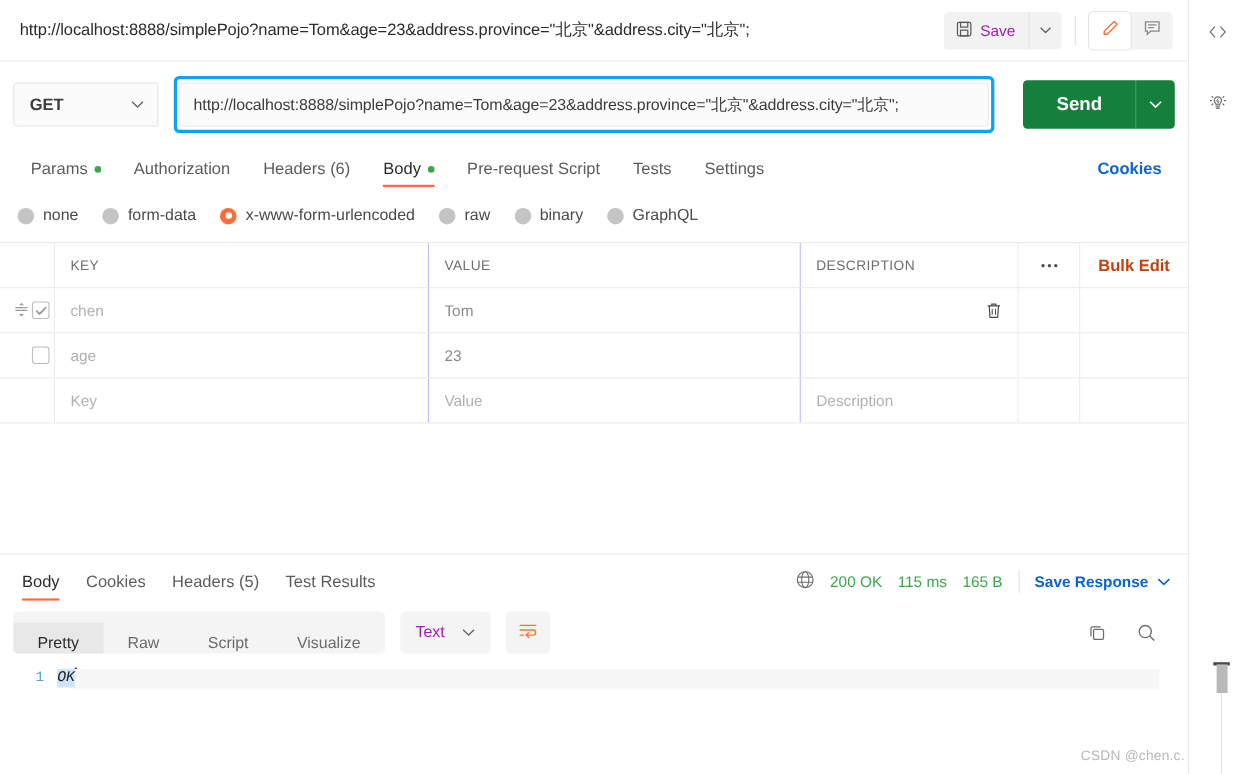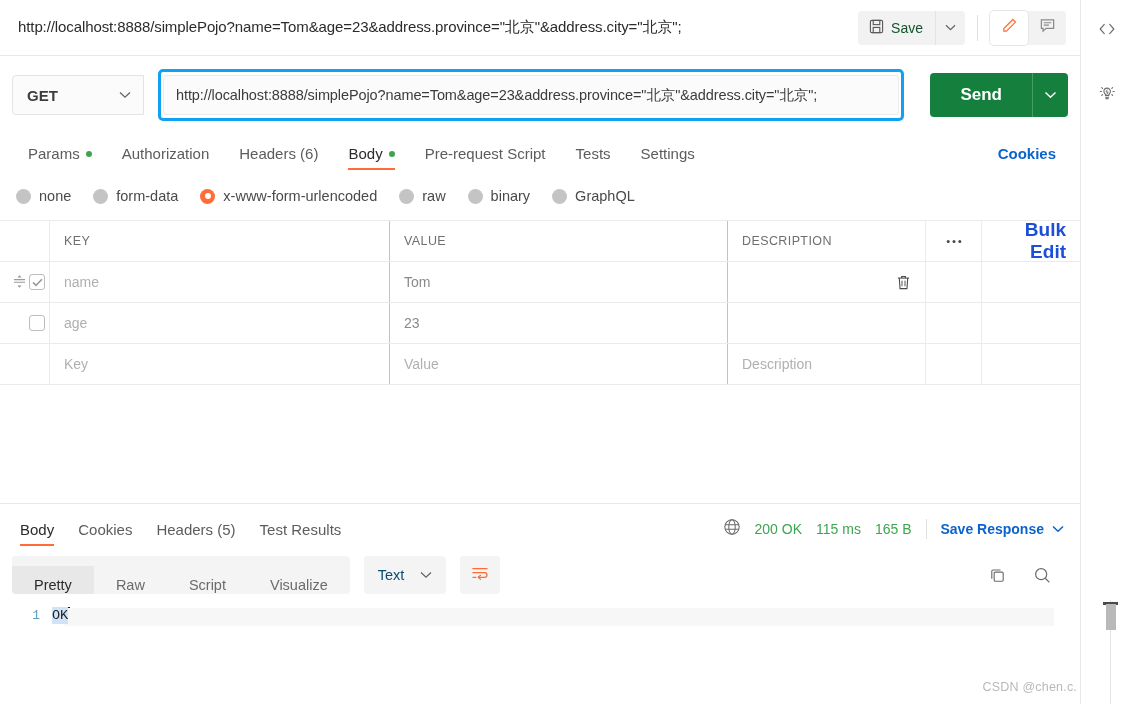--- a/index.html
+++ b/index.html
@@ -45,21 +45,21 @@
     border-radius: 4px;
     height: 34px;
     overflow: hidden;
   }
   .save-btn {
     display: flex; align-items: center;
     gap: 7px;
     padding: 0 12px 0 11px;
     height: 34px;
     font-size: 14px;
-    color: #14532d;
+    color: #a21caf;
     cursor: pointer;
   }
   .save-caret {
     width: 30px; height: 34px;
     display: flex; align-items: center; justify-content: center;
     border-left: 1px solid #e4e4e4;
     cursor: pointer;
   }
   .vdiv {
     width: 1px; height: 26px; background: #e0e0e0;
@@ -236,21 +236,21 @@
     padding: 0 14px;
     font-size: 14px;
   }
   .pc.gutter { width: 50px; padding: 0 4px 0 2px; justify-content: flex-end; gap: 3px; border-right: 1px solid #ebebeb;}
   .pc.key { width: 340px; }
   .pc.val { width: 338px; }
   .pc.desc { flex: 1 1 auto; border-right: 1px solid #ebebeb; }
   .pc.dots { width: 56px; justify-content: center; border-right: 1px solid #ebebeb;}
   .pc.bulk { width: 98px; justify-content: center; border-right: none; }
   .hd { color: #6e6e6e; font-size: 12.5px; letter-spacing: 0.4px; }
-  .bulkedit { color: #1d4ed8; font-size: 19px; font-weight: bold; cursor: pointer; text-align: right; }
+  .bulkedit { color: #c2410c; font-size: 15px; font-weight: bold; cursor: pointer; }
   .ph { color: #b0b0b0; }
   .valtxt { color: #8a8a8a; }
   .cbox {
     width: 16px; height: 16px;
     border: 1px solid #bdbdbd; border-radius: 3px;
     display: flex; align-items: center; justify-content: center;
     background: #fff; cursor: pointer;
   }
   .drag-h { color: #9a9a9a; font-size: 12px; line-height: 1; cursor: grab; }
   .trash { margin-left: auto; color: #4a4a4a; cursor: pointer; display: flex; }
@@ -304,21 +304,21 @@
     padding: 0 22px; height: 38px;
     display: flex; align-items: center;
     font-size: 14.5px; color: #6b6b6b; cursor: pointer; margin-top: 20px;
   }
   .seg-item.active { background: #e8e8e8; color: #2b2b2b; }
   .lang-sel {
     margin-left: 14px;
     display: flex; align-items: center; gap: 16px;
     background: #f4f4f4; border-radius: 4px;
     height: 38px; padding: 0 14px;
-    font-size: 14.5px; color: #0c4a6e; cursor: pointer;
+    font-size: 14.5px; color: #a21caf; cursor: pointer;
   }
   .wrap-btn {
     margin-left: 14px;
     width: 40px; height: 38px;
     background: #f4f4f4; border-radius: 4px;
     display: flex; align-items: center; justify-content: center;
     cursor: pointer;
   }
   .resp-right-icons {
     margin-left: auto;
@@ -343,20 +343,21 @@
   }
   .lineno {
     width: 52px; text-align: right; padding-right: 12px;
     color: #5c9ec7; font-size: 13px;
   }
   .codetext {
     position: relative;
     color: #222;
     background: #cfe4f7;
     padding: 1px 0 1px 0;
+    font-style: italic;
   }
   .caret {
     display: inline-block;
     width: 1.5px; height: 15px;
     background: #111;
     vertical-align: -3px;
     margin-left: 0px;
   }
   .code-hl-row {
     position: absolute; left: 64px; top: 8px;
@@ -550,21 +551,21 @@
             <path d="M1 5.6h11M1 8.2h11"></path>
             <path d="M6.5 13.8L4.3 11.4h4.4z" fill="#9a9a9a" stroke="none"></path>
           </svg>
         </span>
         <span class="cbox">
           <svg width="11" height="9" viewBox="0 0 11 9" fill="none" stroke="#9a9a9a" stroke-width="1.6">
               <path d="M1 4.4L4 7.4L10 1.3"></path>
             </svg>
         </span>
       </div>
-      <div class="pc key ph">name</div>
+      <div class="pc key ph">chen</div>
       <div class="pc val valtxt">Tom</div>
       <div class="pc desc desc-with-trash">
         <span></span>
         <span class="trash">
           <svg width="15" height="17" viewBox="0 0 16 18" fill="none" stroke="#4a4a4a" stroke-width="1.15">
             <path d="M2 4.3h12"></path>
             <path d="M6 4.3V2.6h4v1.7"></path>
             <path d="M3.5 4.3l.8 11.2h7.4l.8-11.2"></path>
             <path d="M6.4 7v6M9.6 7v6" stroke-width="1"></path>
           </svg>

